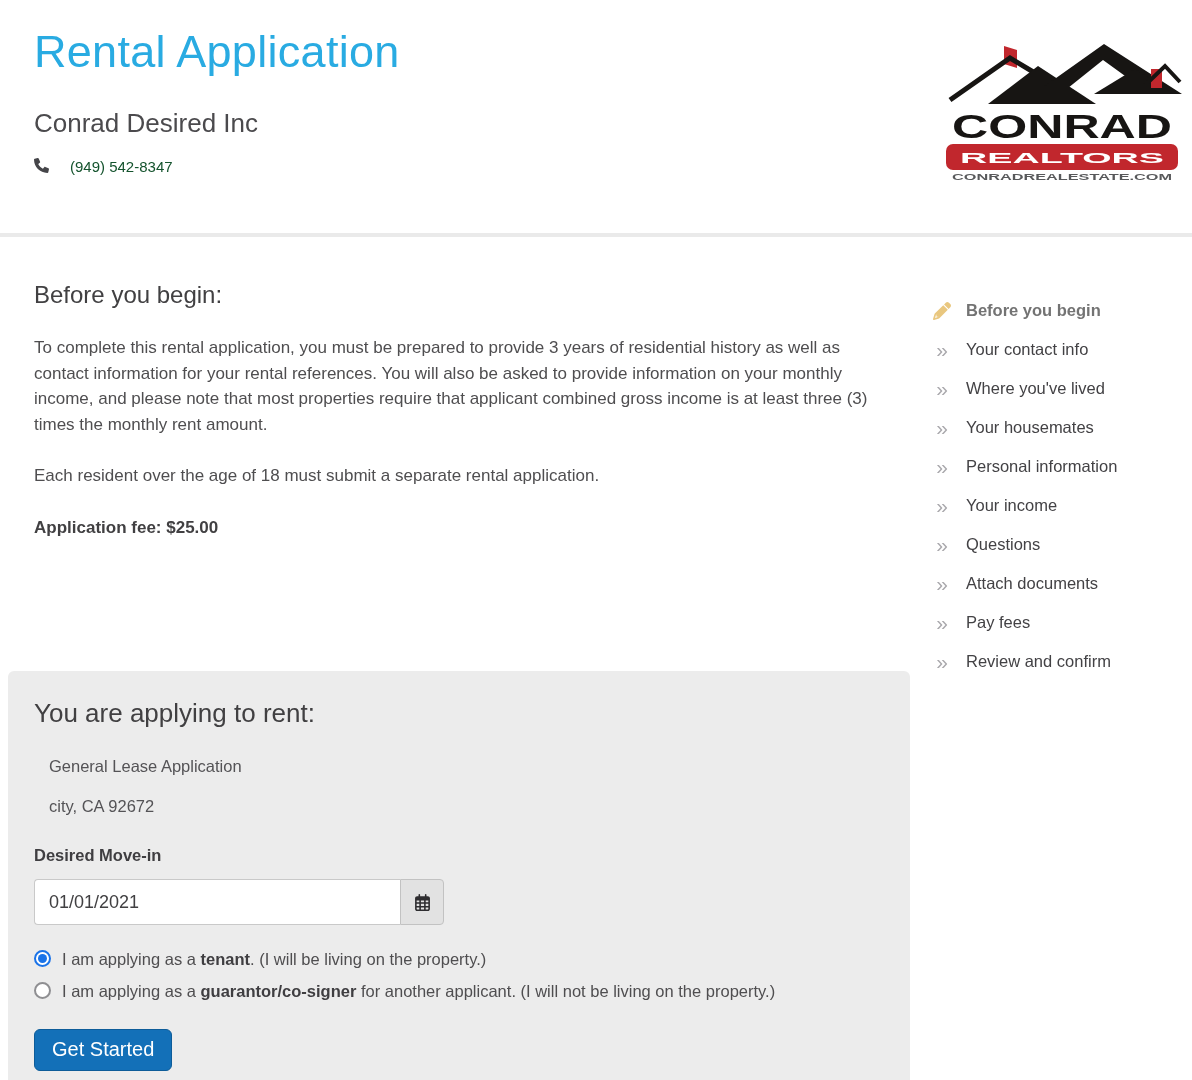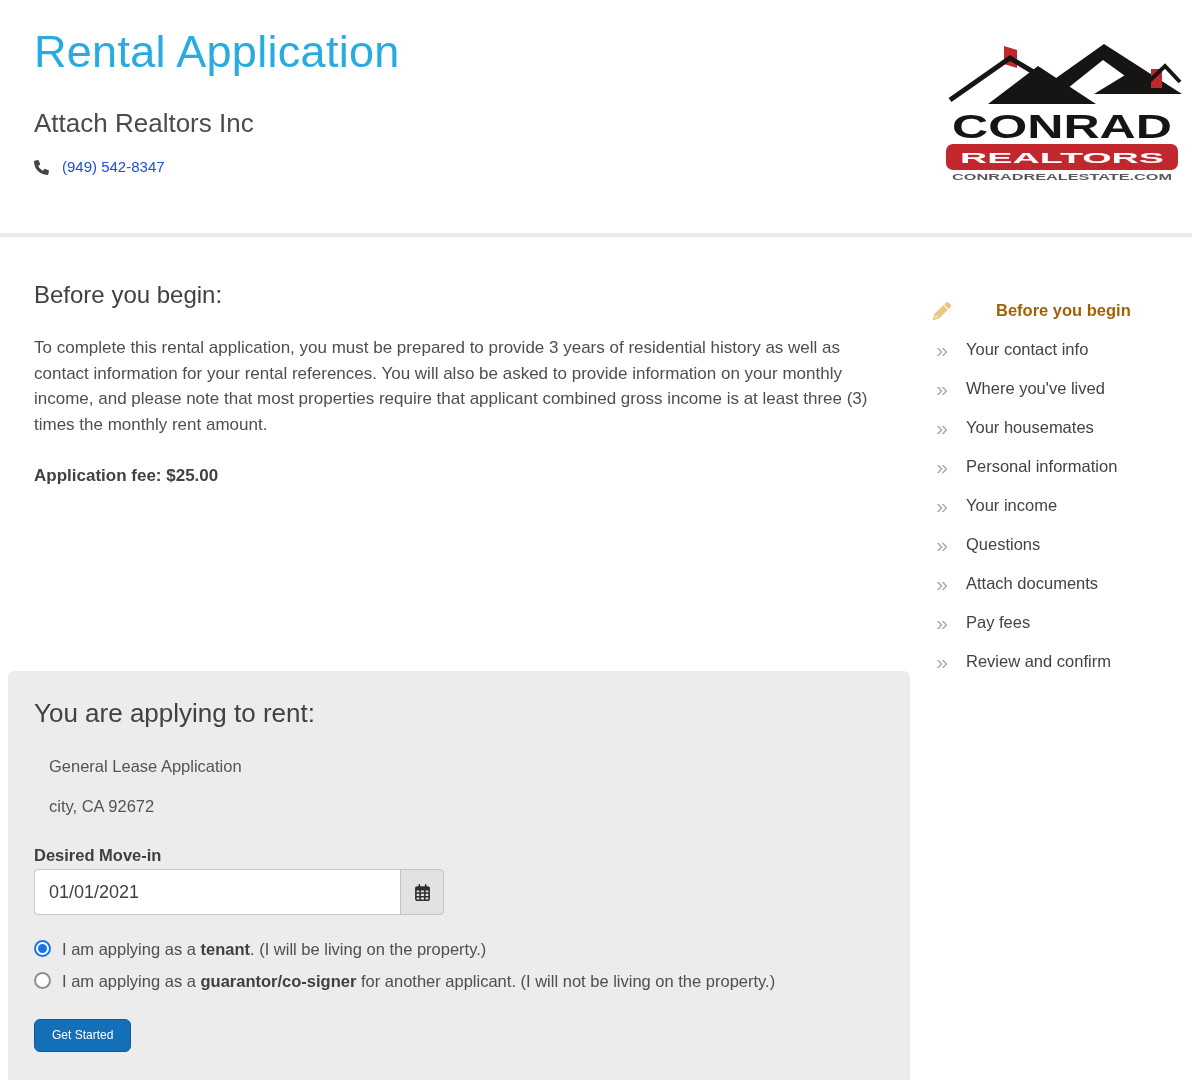--- a/index.html
+++ b/index.html
@@ -6,53 +6,53 @@
   html,body { margin:0; padding:0; background:#fff; }
   .page {
     position:relative; width:1192px; height:1080px; background:#fff;
     font-family:"Liberation Sans", sans-serif; overflow:hidden;
   }
 
   
   .header-block { position:absolute; left:34px; top:26px; }
   .page-title { margin:0; font-size:45px; font-weight:400; letter-spacing:0.3px; color:#29abe2; }
   .company-name { margin:30px 0 0 0; font-size:26px; font-weight:400; color:#4b4a4d; }
-  .phone-row { margin-top:19px; display:flex; align-items:flex-end; gap:13px; font-size:15px; color:#1d4ed8; }
+  .phone-row { margin-top:19px; display:flex; align-items:flex-start; gap:21px; font-size:15px; color:#14532d; }
   .phone-row svg { flex:0 0 auto; }
 
   .logo-wrap { position:absolute; left:942px; top:38px; width:240px; height:144px; }
 
   .divider { position:absolute; left:0; top:233px; width:1192px; height:4px; background:#eaeaea; }
 
   
   .main-col { position:absolute; left:34px; top:281px; width:842px; }
   .section-heading { margin:0; font-size:24px; font-weight:400; color:#414042; }
   .main-col p { margin:0; font-size:17px; line-height:25.5px; color:#4f4e50; }
   .para-1 { margin-top:44px !important; }
   .para-2 { margin-top:26px !important; }
   .para-3 { margin-top:26px !important; }
   .fee-line { margin-top:26px !important; font-weight:700; color:#414042 !important; }
 
   
   .sidebar { position:absolute; left:930px; top:291px; width:256px; }
   .side-item { display:flex; align-items:center; height:39px; font-size:16.5px; color:#434245; cursor:pointer; }
   .side-icon { width:24px; display:flex; justify-content:center; align-items:center; margin-right:12px; }
   .chevron-glyph { color:#aaa9ad; font-size:21px; line-height:1; font-weight:400; }
-  .side-item.active .side-label { font-weight:700; color:#a16207;margin-left:30px; }
+  .side-item.active .side-label { font-weight:700; color:#737373; }
 
   
   .apply-box {
     position:absolute; left:8px; top:671px; width:902px; height:409px;
     background:#ececec; border-radius:6px 6px 0 0; padding:27px 26px 0 26px;
   }
   .box-heading { margin:0; font-size:26px; font-weight:400; color:#414042; }
   .prop-line { margin:15px; font-size:16.5px; line-height:25px; color:#545356; }
   .prop-line.first { margin-top:25px; }
   .movein-label { margin-top:27px; font-size:16.5px; font-weight:700; color:#3f3e41; }
-  .input-group { margin-top:4px; display:flex; width:410px; height:46px; }
+  .input-group { margin-top:14px; display:flex; width:410px; height:46px; }
   .date-input {
     flex:1; min-width:0; border:1px solid #c9c9c9; border-right:none;
     border-radius:4px 0 0 4px; padding:0 14px; font-size:18px; color:#414042;
     font-family:"Liberation Sans", sans-serif; background:#fff; outline:none;
   }
   .date-addon {
     width:44px; background:#e2e2e2; border:1px solid #c2c2c2;
     border-radius:0 4px 4px 0; display:flex; align-items:center; justify-content:center; cursor:pointer;
   }
   .radio-row { display:flex; align-items:flex-start; margin-top:0; font-size:16.5px; color:#4f4e50; cursor:pointer; }
@@ -63,32 +63,32 @@
     border:2px solid #8f8f92; margin-right:11px; flex:0 0 auto; position:relative;
   }
   .radio-circle.selected { border-color:#1a73e8; }
   .radio-circle.selected::after {
     content:""; position:absolute; left:2px; top:2px; right:2px; bottom:2px;
     border-radius:50%; background:#1a73e8;
   }
   .radio-bold { font-weight:700; color:#3f3e41; }
   .submit-btn {
     margin-top:28px; display:inline-block; background:#1370b8; border:1px solid #0d5c99;
-    color:#fff; font-size:12px; font-family:"Liberation Sans", sans-serif;
+    color:#fff; font-size:20px; font-family:"Liberation Sans", sans-serif;
     padding:8px 17px 9px 17px; border-radius:6px; cursor:pointer;
   }
 </style>
 </head>
 <body>
 
 <div class="page">
 
   <div class="header-block">
     <h1 class="page-title">Rental Application</h1>
-    <h2 class="company-name">Attach Realtors Inc</h2>
+    <h2 class="company-name">Conrad Desired Inc</h2>
     <div class="phone-row">
       <span style="display:flex;">
         <svg width="15" height="15" viewBox="0 0 512 512">
             <path fill="#454549" d="M511.2 387l-23.25 100.8c-3.266 14.25-15.79 24.22-30.46 24.22C205.2 512 0 306.8 0 54.5c0-14.66 9.969-27.2 24.22-30.45l100.8-23.25C139.7-2.602 154.7 5.018 160.8 18.92l46.52 108.5c5.438 12.78 1.77 27.67-8.98 36.45L144.5 207.1c33.98 69.22 90.26 125.5 159.5 159.5l44.08-53.8c8.688-10.78 23.69-14.51 36.47-8.975l108.5 46.51C506.1 357.2 514.6 372.4 511.2 387z"></path>
           </svg>
       </span>
       <span>(949) 542-8347</span>
     </div>
   </div>
 
@@ -110,20 +110,21 @@
       <text x="18" y="125" textLength="204" lengthAdjust="spacingAndGlyphs" font-family="Liberation Sans, sans-serif" font-size="15" font-weight="bold" fill="#ffffff">REALTORS</text>
       <text x="10" y="142" textLength="220" lengthAdjust="spacingAndGlyphs" font-family="Liberation Sans, sans-serif" font-size="9" font-weight="bold" fill="#58595b">CONRADREALESTATE.COM</text>
     </svg>
   </div>
 
   <div class="divider"></div>
 
   <div class="main-col">
     <h3 class="section-heading">Before you begin:</h3>
     <p class="para-2">To complete this rental application, you must be prepared to provide 3 years of residential history as well as contact information for your rental references. You will also be asked to provide information on your monthly income, and please note that most properties require that applicant combined gross income is at least three (3) times the monthly rent amount.</p>
+    <p class="para-3">Each resident over the age of 18 must submit a separate rental application.</p>
     <p class="fee-line">Application fee: $25.00</p>
   </div>
 
   <div class="sidebar">
     <div class="side-item active">
       <span class="side-icon">
         <svg width="18" height="18" viewBox="0 0 512 512">
             <path fill="#e9c77f" d="M421.7 220.3L188.5 453.4L154.6 419.5L158.1 416H112C103.2 416 96 408.8 96 400V353.9L92.51 357.4C87.78 362.2 84.31 368 82.42 374.4L59.44 452.6L137.6 429.6C143.1 427.7 149.8 424.2 154.6 419.5L188.5 453.4C178.1 463.8 165.2 471.5 151.1 475.6L30.77 511C22.35 513.5 13.24 511.2 7.03 504.1C0.8201 498.8-1.502 489.7 .976 481.2L36.37 360.9C40.53 346.8 48.16 333.9 58.57 323.5L291.7 90.34L421.7 220.3zM492.7 58.75C517.7 83.74 517.7 124.3 492.7 149.3L444.3 197.7L314.3 67.72L362.7 19.32C387.7-5.678 428.3-5.678 453.3 19.32L492.7 58.75z"></path>
           </svg>
       </span>

